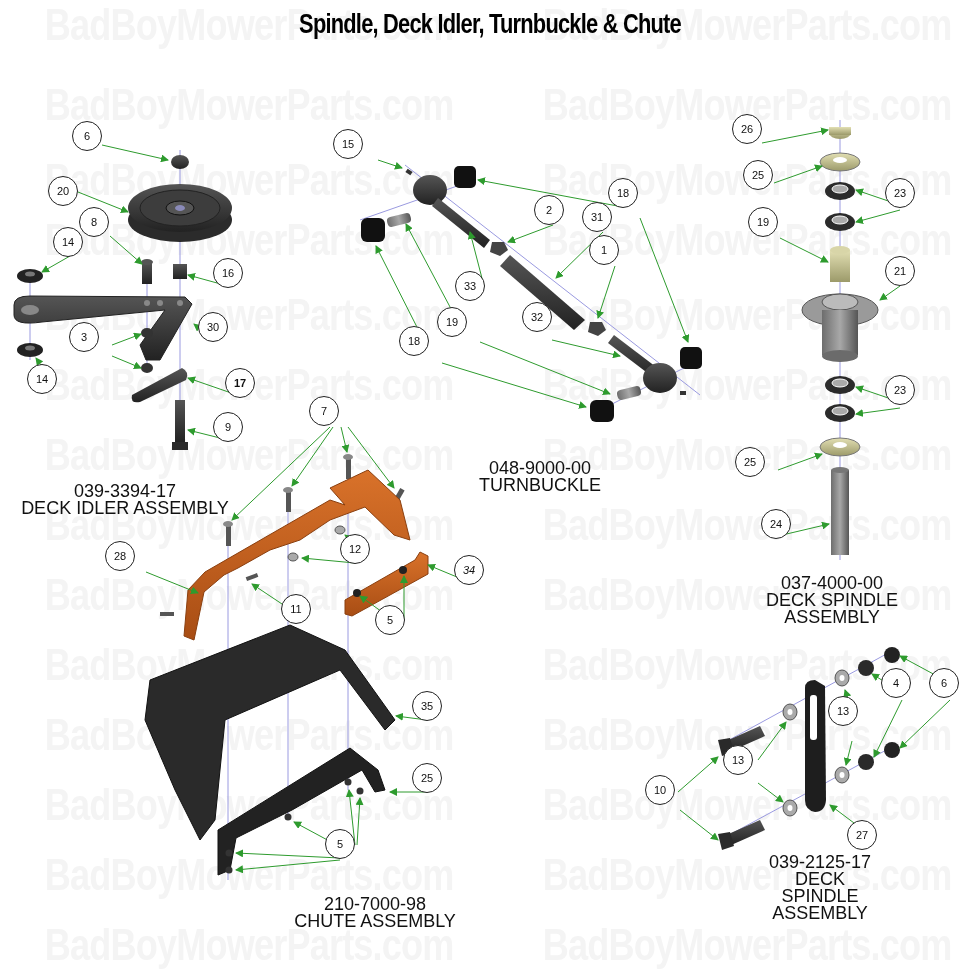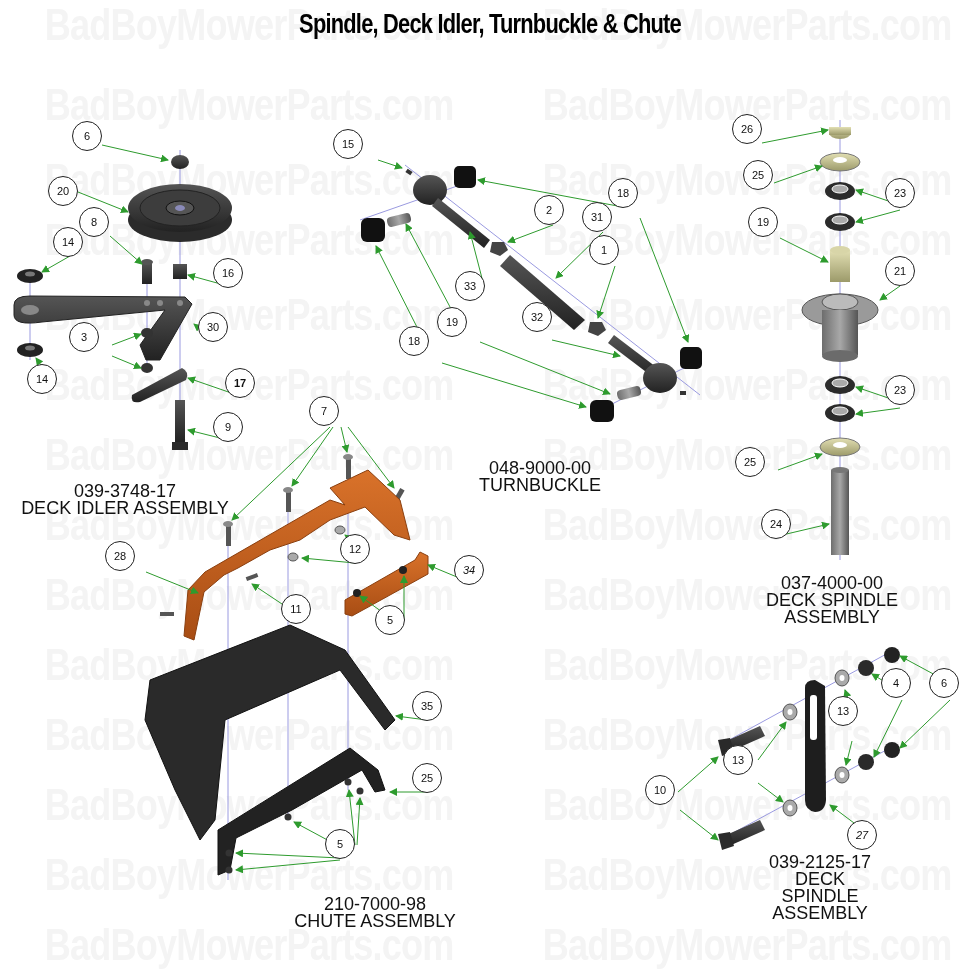--- a/index.html
+++ b/index.html
@@ -371,25 +371,25 @@
     <div class="callout" style="left: 281px; top: 594px;">11</div>
     <div class="callout" style="left: 375px; top: 605px;">5</div>
     <div class="callout" style="left: 412px; top: 691px;">35</div>
     <div class="callout" style="left: 412px; top: 763px;">25</div>
     <div class="callout" style="left: 325px; top: 829px;">5</div>
     <div class="callout" style="left: 881px; top: 668px;">4</div>
     <div class="callout" style="left: 929px; top: 668px;">6</div>
     <div class="callout" style="left: 828px; top: 696px;">13</div>
     <div class="callout" style="left: 723px; top: 745px;">13</div>
     <div class="callout" style="left: 645px; top: 775px; text-align: center;">10</div>
-    <div class="callout" style="left: 847px; top: 820px; font-style: italic;">27</div>
+    <div class="callout" style="left: 847px; top: 820px;">27</div>
   </div>
 
 <div class="label" style="left:20px; top:483px; width:210px;">
-  <div>039-3748-17</div>
+  <div>039-3394-17</div>
   <div>DECK IDLER ASSEMBLY</div>
 </div>
 <div class="label" style="left:455px; top:460px; width:170px;">
   <div>048-9000-00</div>
   <div>TURNBUCKLE</div>
 </div>
 <div class="label" style="left:732px; top:575px; width:200px;">
   <div>037-4000-00</div>
   <div>DECK SPINDLE ASSEMBLY</div>
 </div>

